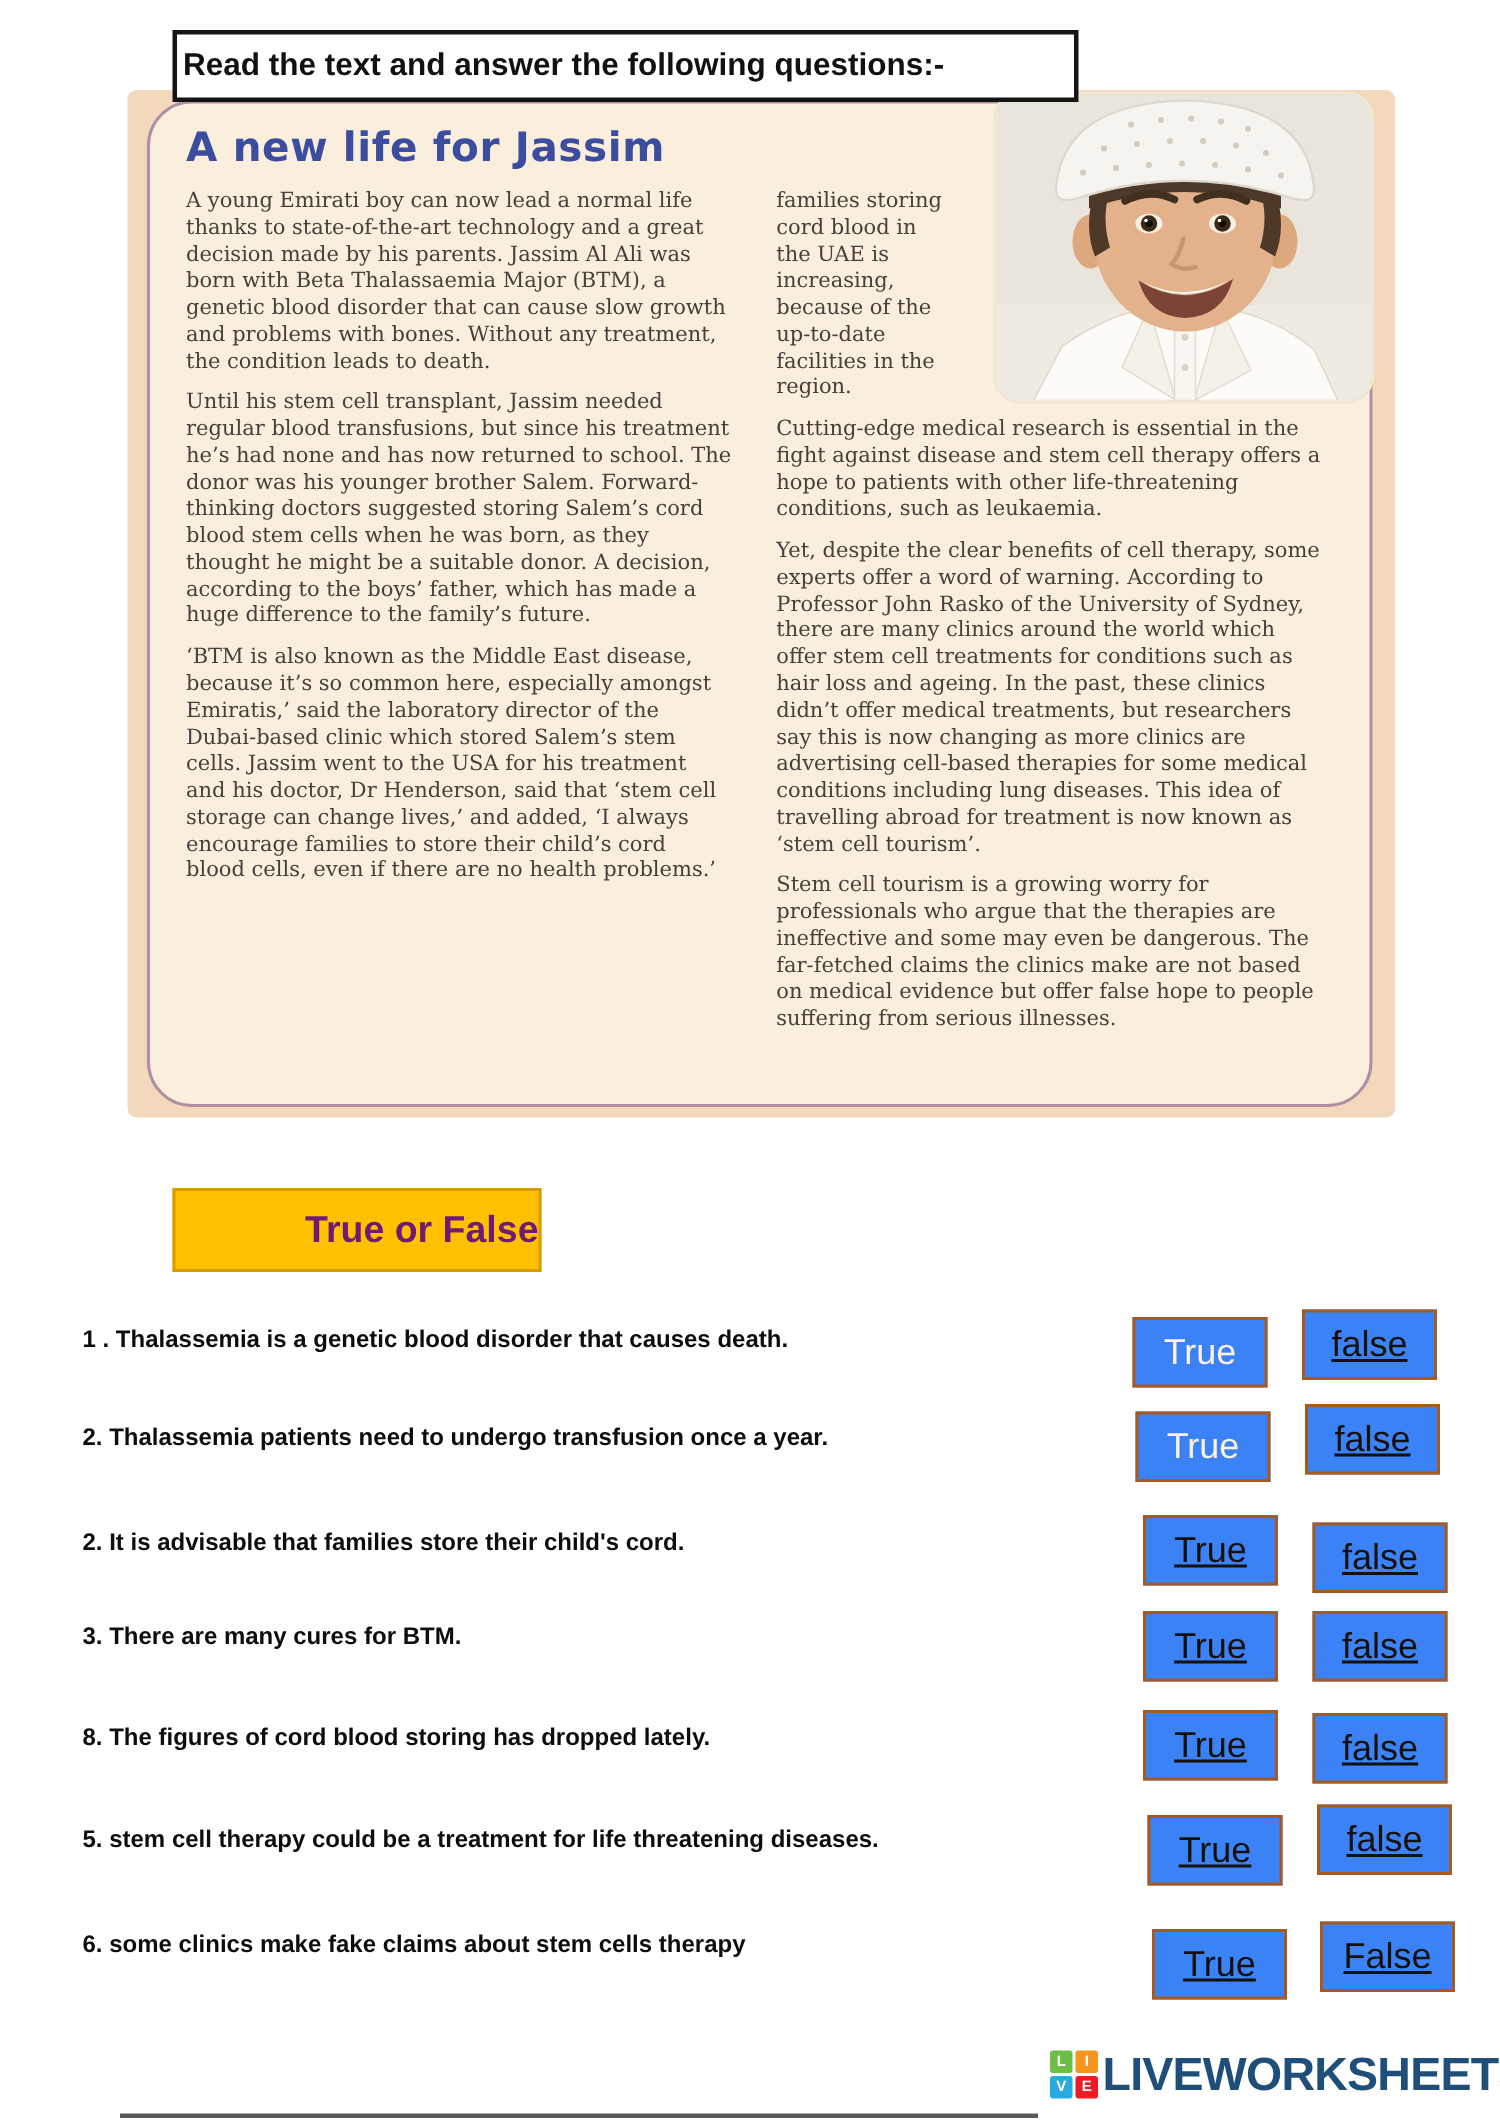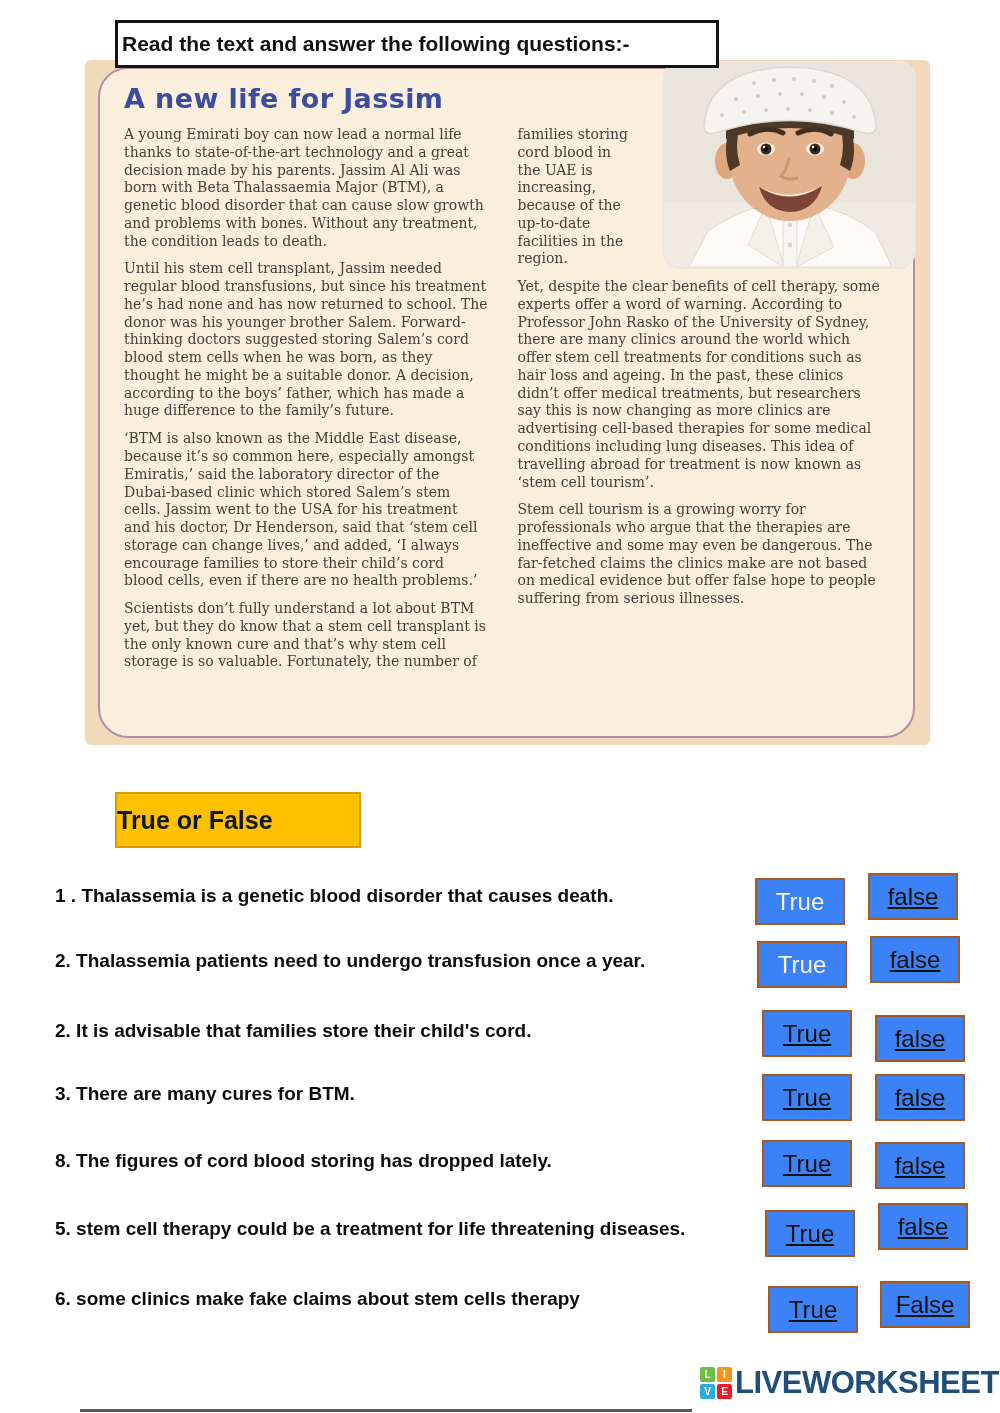--- a/index.html
+++ b/index.html
@@ -42,28 +42,28 @@
   .photo {
     position:absolute; top:3px; right:16px; width:250px; height:204px;
     border-radius:16px; overflow:hidden; box-shadow:0 0 0 2px #efe7d6;
   }
   .photo svg { display:block; }
 
   
   .banner {
     position:absolute; left:115px; top:792px; width:246px; height:56px;
     background:#FFC000; border:2px solid #d89c00; box-sizing:border-box;
-    display:flex; align-items:center; justify-content:flex-start;
-    color:#0f172a; font-weight:bold; font-size:25px;
+    display:flex; align-items:center; justify-content:flex-end;
+    color:#701a75; font-weight:bold; font-size:25px;
   }
 
   
   .q-text {
     position:absolute; left:55px; max-width:700px;
-    font-weight:bold; font-size:19px; color:#0d0d0d;
+    font-weight:bold; font-size:16px; color:#0d0d0d;
   }
   .tf-btn {
     position:absolute; width:90px; height:47px;
     background:#3b82f6; border:2px solid #A85A1E; box-sizing:border-box;
     display:flex; align-items:center; justify-content:center;
     font-size:24px; cursor:pointer;
   }
   .text-light { color:#FBF2E0; }
   .text-dark  { color:#16100a;text-decoration:underline; }
 
@@ -98,25 +98,25 @@
 <body>
 
 <div class="passage-outer">
   <div class="passage-inner">
     <div class="passage-title">A new life for Jassim</div>
     <div class="columns">
       <div class="pcol">
         <p>A young Emirati boy can now lead a normal life thanks to state-of-the-art technology and a great decision made by his parents. Jassim Al Ali was born with Beta Thalassaemia Major (BTM), a genetic blood disorder that can cause slow growth and problems with bones. Without any treatment, the condition leads to death.</p>
         <p>Until his stem cell transplant, Jassim needed regular blood transfusions, but since his treatment he’s had none and has now returned to school. The donor was his younger brother Salem. Forward-thinking doctors suggested storing Salem’s cord blood stem cells when he was born, as they thought he might be a suitable donor. A decision, according to the boys’ father, which has made a huge difference to the family’s future.</p>
         <p>‘BTM is also known as the Middle East disease, because it’s so common here, especially amongst Emiratis,’ said the laboratory director of the Dubai-based clinic which stored Salem’s stem cells. Jassim went to the USA for his treatment and his doctor, Dr Henderson, said that ‘stem cell storage can change lives,’ and added, ‘I always encourage families to store their child’s cord blood cells, even if there are no health problems.’</p>
-        <p>Scientists don’t fully understand a lot about BTM yet, but they do know that a stem cell transplant is the only known cure and that’s why stem cell storage is so valuable. Fortunately, the number of</p>
       </div>
       <div class="pcol">
         <div class="photo-spacer"></div>
         <p>families storing cord blood in the UAE is increasing, because of the up-to-date facilities in the region.</p>
+        <p>Cutting-edge medical research is essential in the fight against disease and stem cell therapy offers a hope to patients with other life-threatening conditions, such as leukaemia.</p>
         <p>Yet, despite the clear benefits of cell therapy, some experts offer a word of warning. According to Professor John Rasko of the University of Sydney, there are many clinics around the world which offer stem cell treatments for conditions such as hair loss and ageing. In the past, these clinics didn’t offer medical treatments, but researchers say this is now changing as more clinics are advertising cell-based therapies for some medical conditions including lung diseases. This idea of travelling abroad for treatment is now known as ‘stem cell tourism’.</p>
         <p>Stem cell tourism is a growing worry for professionals who argue that the therapies are ineffective and some may even be dangerous. The far-fetched claims the clinics make are not based on medical evidence but offer false hope to people suffering from serious illnesses.</p>
       </div>
     </div>
   </div>
 
   <div class="photo">
     <svg width="250" height="204" viewBox="0 0 250 204" xmlns="http://www.w3.org/2000/svg">
       <rect width="250" height="204" fill="#eae5dc"></rect>
       <rect y="140" width="250" height="64" fill="#efeBe2"></rect>

